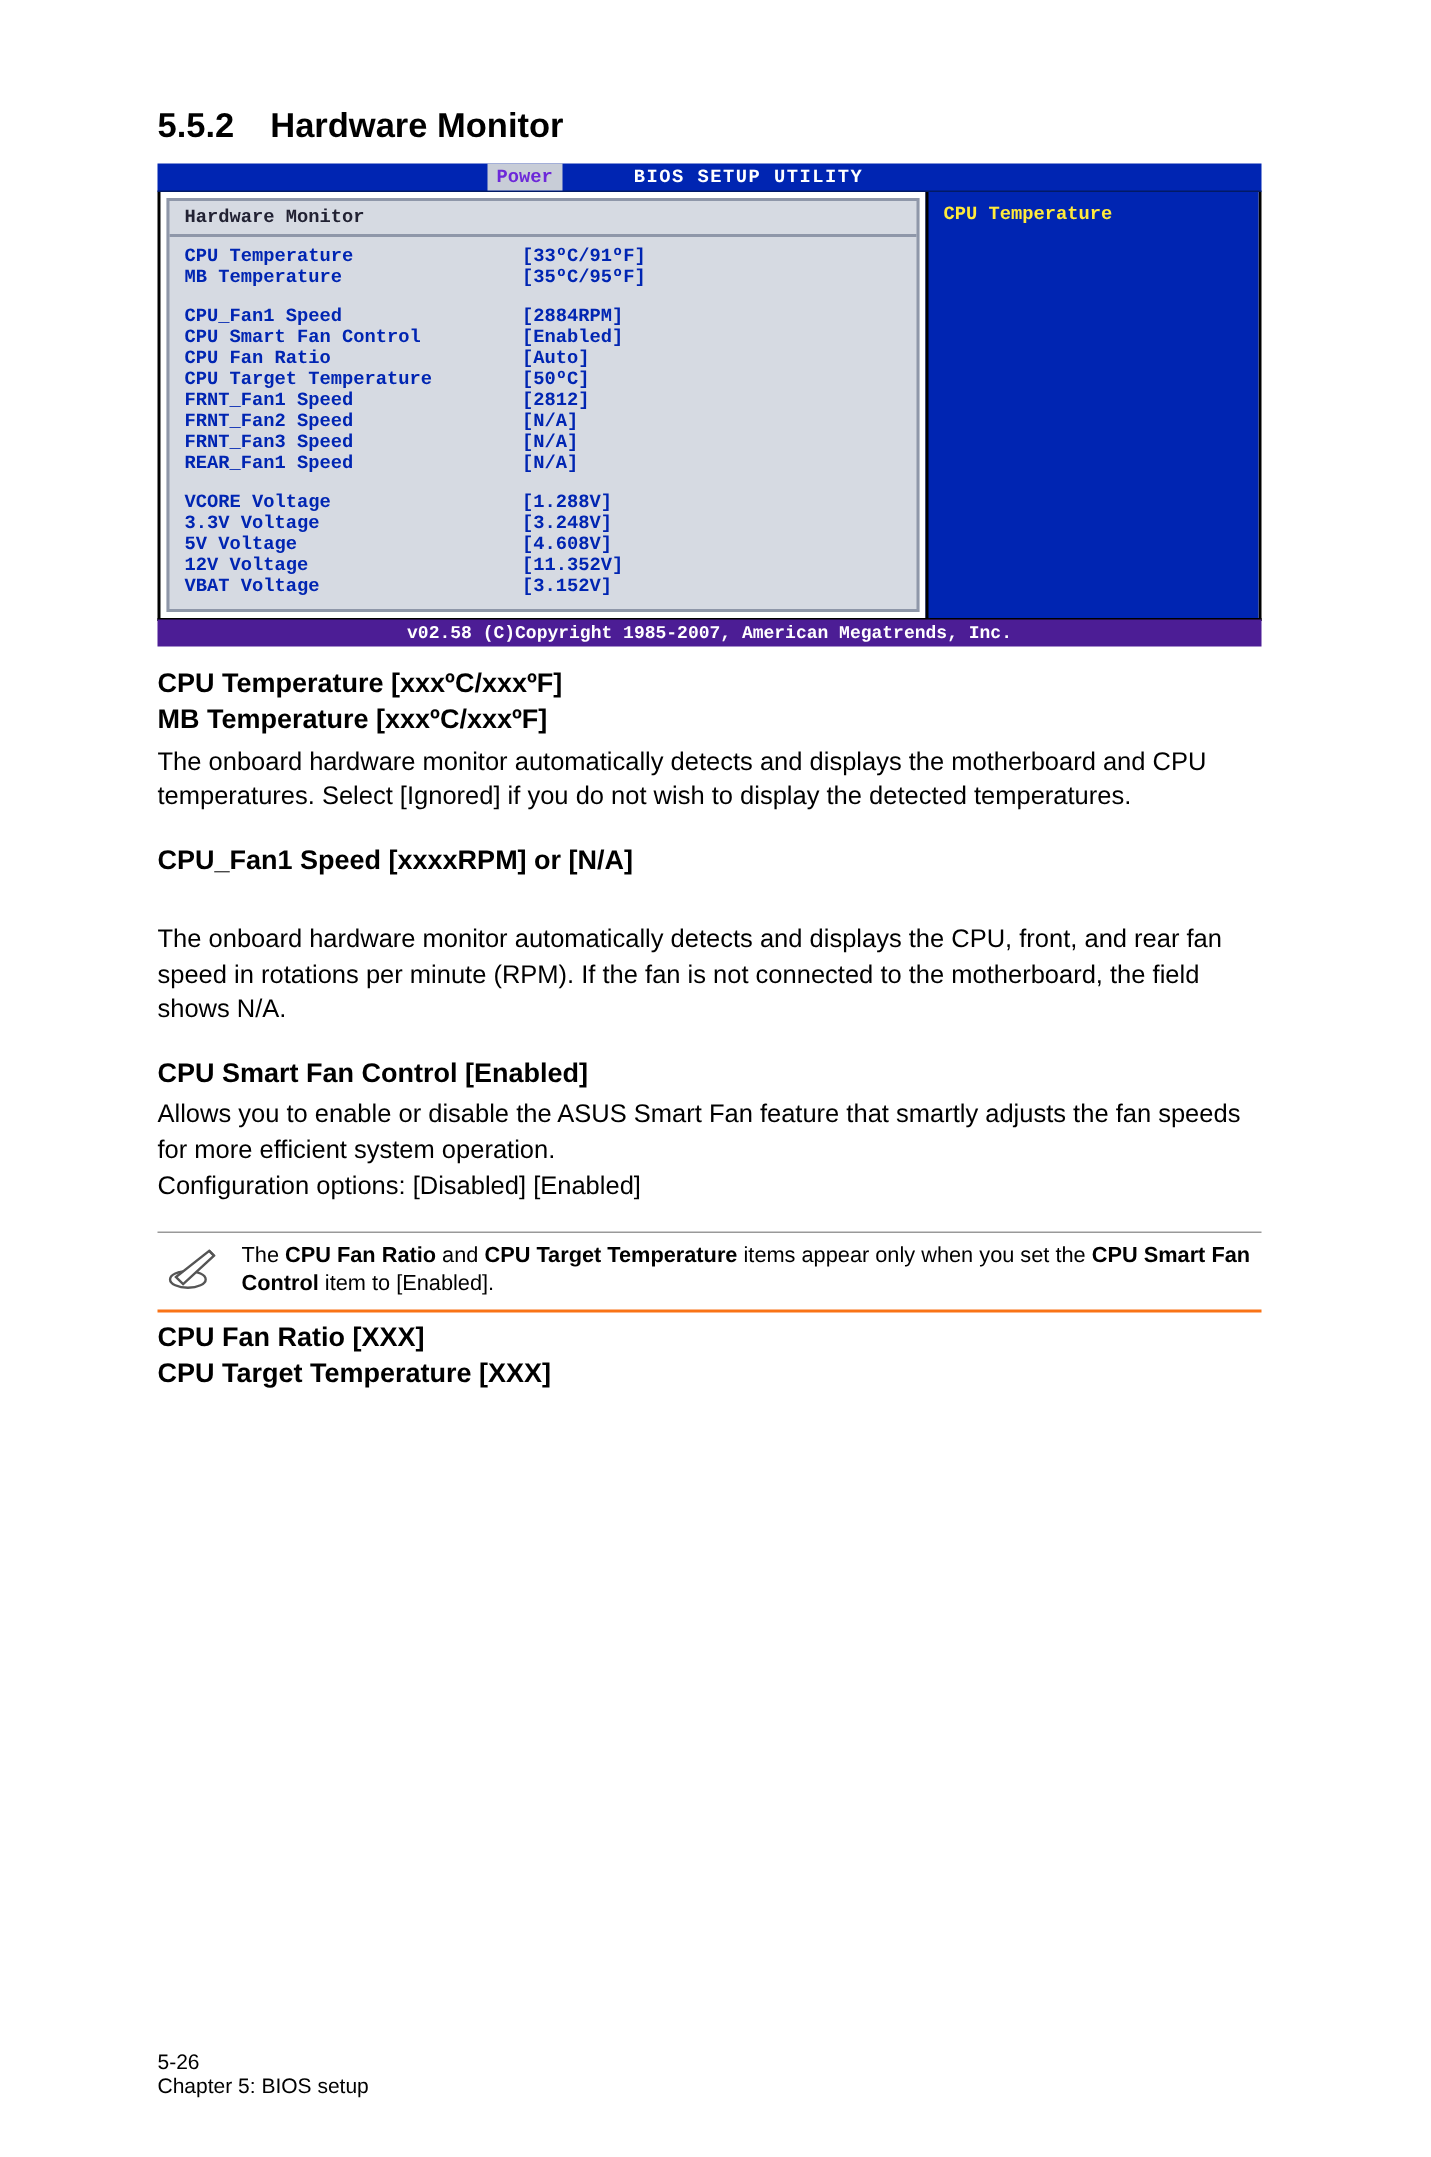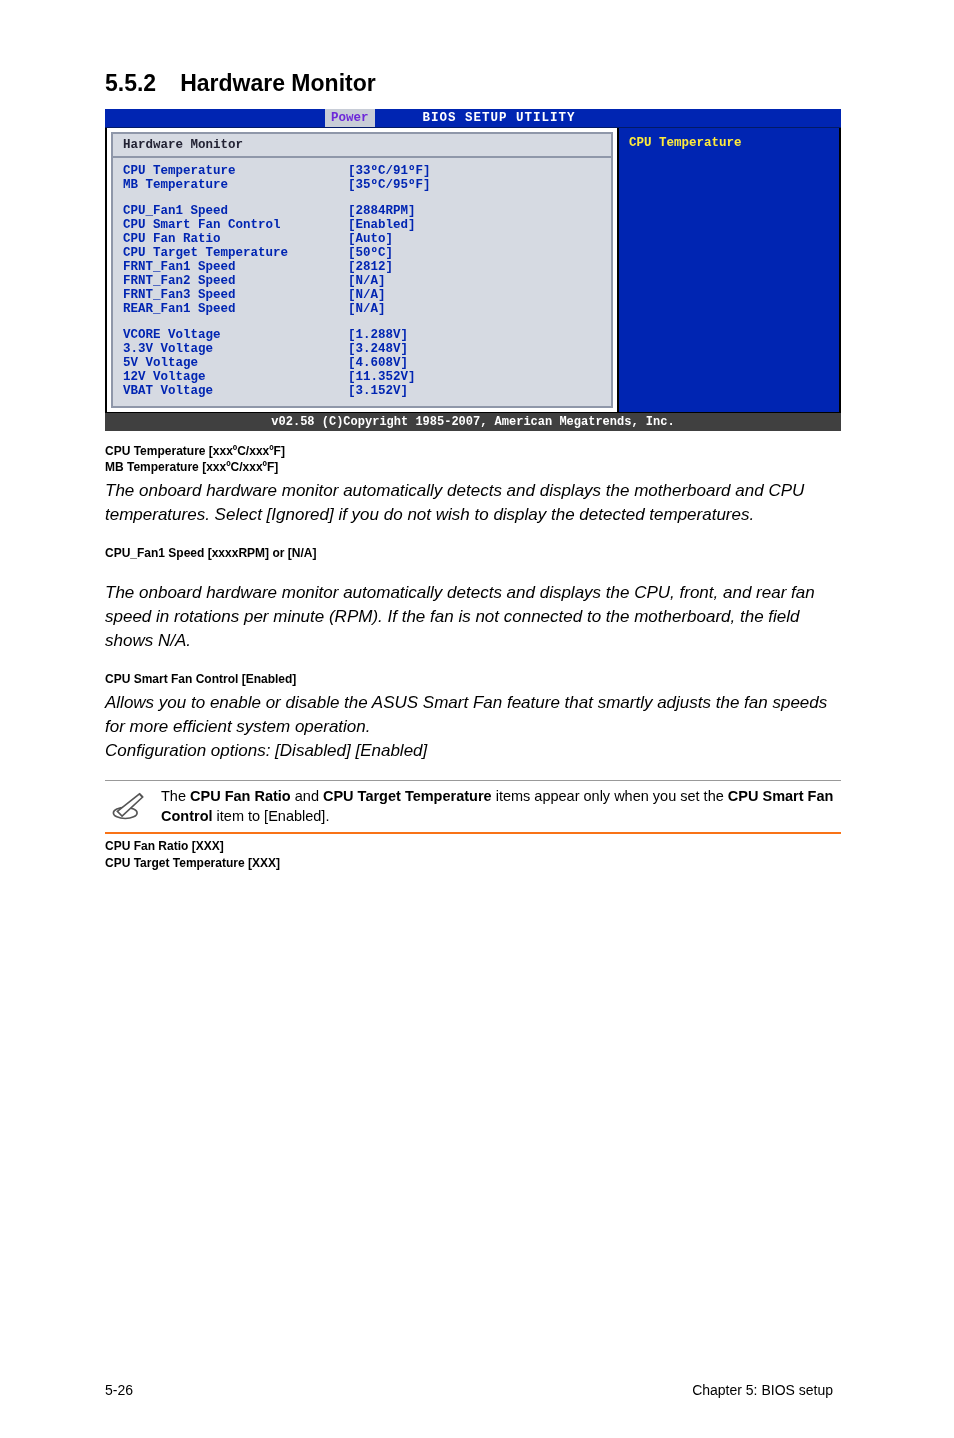--- a/index.html
+++ b/index.html
@@ -81,40 +81,39 @@
 
   .bios-right {
     width: 200px;
     background: #0025b2;
     color: #ffeb3b;
     padding: 8px 10px;
     border-left: 2px solid #000;
   }
 
   .bios-footer {
-    background: #404040;
+    background: #4c1d95;
     color: #fff;
     text-align: center;
     padding: 2px 0;
     font-size: 12px;
     margin-top: -1px;
   }
 
   
   h3.subhead {
-    font-size: 12px;
+    font-size: 18px;
     font-weight: bold;
     margin: 4px 0 4px 0;
     line-height: 1.35;
   }
   p.body {
     font-size: 17px;
     margin: 4px 0 18px 0;
     line-height: 1.4;
-    font-style: italic;
   }
 
   
   .note {
     border-top: 1px solid #999;
     border-bottom: 2px solid #f97316;
     display: flex;
     align-items: center;
     padding: 6px 0;
     margin: 4px 0 0 0;
@@ -132,20 +131,21 @@
   }
 
   .footer {
     position: absolute;
     bottom: 40px;
     left: 105px;
     right: 90px;
     display: flex;
     justify-content: space-between;
     font-size: 14px;
+    flex-direction: column;
   }
 </style>
 </head>
 <body>
 
 <div class="page">
 
   <h2 class="section-num-title">
     <span class="section-num">5.5.2</span><span>Hardware Monitor</span>
   </h2>

